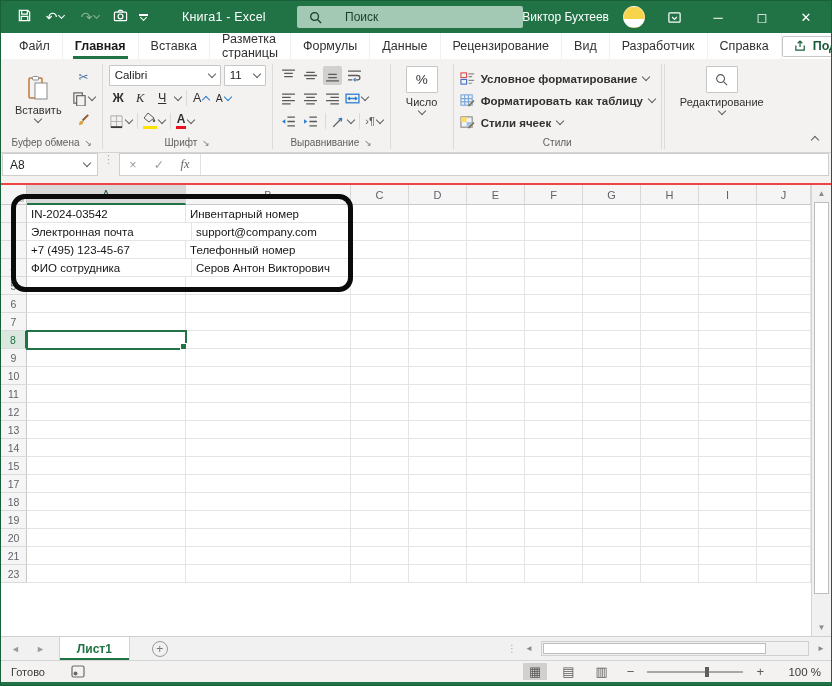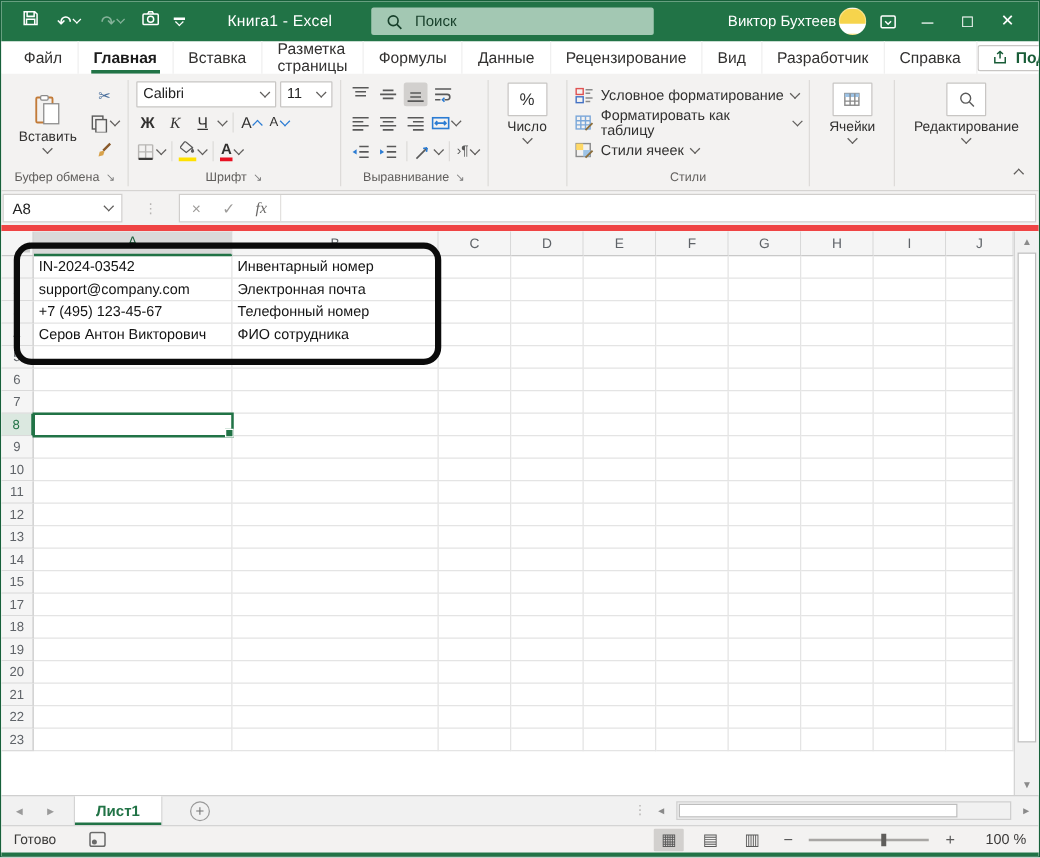--- a/index.html
+++ b/index.html
@@ -10,22 +10,22 @@
   .titlebar { height:32px; flex:0 0 32px; background:#217346; color:#fff; display:flex; align-items:center; position:relative; }
   .qat { display:flex; align-items:center; gap:11px; padding:0 0 0 16px; }
   .tic { width:15px; height:15px; stroke:#fff; fill:none; stroke-width:1.3; }
   .dim { opacity:.45; }
   .chev { display:inline-block; width:6px; height:6px; border-right:1.4px solid #605e5c; border-bottom:1.4px solid #605e5c; transform:rotate(45deg); margin-top:-3px; }
   .chev.w { border-color:#fff; width:5px; height:5px; }
   .chev.up { transform:rotate(-135deg); margin-top:3px; }
   .qat-custom { display:flex; flex-direction:column; align-items:center; }
   .qat-custom .bar { width:9px; height:1.4px; background:#fff; margin-bottom:2px; }
   .wintitle { font-size:12.5px; margin-left:34px; letter-spacing:.2px; }
-  .searchbox { position:absolute; left:296px; top:5px; width:226px; height:22px; background:#a3c8b3; border-radius:2px; display:flex; align-items:center; gap:10px; padding:0 12px; color:#173f2a; font-size:12px; }
-  .tb-right { margin-left:auto; display:flex; align-items:center; gap:2px; padding-right:10px; }
+  .searchbox { position:absolute; left:296px; top:5px; width:226px; height:22px; background:#a3c8b3; border-radius:2px; display:flex; align-items:center; gap:23px; padding:0 12px; color:#173f2a; font-size:12px; }
+  .tb-right { margin-left:auto; display:flex; align-items:center; gap:14px; padding-right:10px; }
   .username { font-size:12px; }
   .avatar { width:22px; height:22px; border-radius:50%; background:linear-gradient(180deg,#f6d44c 0 62%,#ffffff 62% 100%); border:1px solid #ffffff55; }
   .winbtn { width:30px; height:32px; display:flex; align-items:center; justify-content:center; font-size:13px; color:#fff; }
 
   
   .tabrow { height:26px; flex:0 0 26px; background:#fff; display:flex; align-items:stretch; padding-left:6px; font-size:12.5px; color:#323130; }
   .tabs { display:flex; align-items:stretch; }
   .tab { padding:0 12px; display:flex; align-items:center; position:relative; border-right:1px solid #f0f0f0; }
   .tab.active { font-weight:bold; color:#1b1b1b; }
   .tab.active::after { content:''; position:absolute; left:10px; right:10px; bottom:0; height:3px; background:#217346; }
@@ -51,21 +51,21 @@
   .letterbar { line-height:1; border-bottom:3px solid #e81123; padding:0 1px 1px; font-size:12px; font-weight:bold;}
   .letterbar.y { border-bottom-color:#ffe100; }
   .msep { width:1px; height:16px; background:#dddbd9; margin:0 2px; }
   .srow { display:flex; align-items:center; gap:6px; height:21px; font-size:11.5px; color:#323130; }
   .vbtn { display:flex; flex-direction:column; align-items:center; gap:3px; font-size:11px; color:#323130; padding:2px 9px 0; }
   .whitebox { width:32px; height:27px; background:#fff; border:1px solid #c8c6c4; display:flex; align-items:center; justify-content:center; font-size:13.5px; color:#333; border-radius:1px; }
   .collapse-ribbon { position:absolute; right:13px; bottom:5px; }
   .collapse-ribbon .chev { transform:rotate(-135deg); }
 
   
-  .formulabar { height:32px; flex:0 0 32px; background:#f3f2f1; border-bottom:5px solid #ef4444; display:flex; align-items:center; padding:0 1px;gap:12px; }
+  .formulabar { height:32px; flex:0 0 32px; background:#f3f2f1; border-bottom:2px solid #ef4444; display:flex; padding:0 1px; }
   .namebox { width:96px; height:23px; background:#fff; border:1px solid #d0cecc; display:flex; align-items:center; justify-content:space-between; padding:0 7px; font-size:12px; color:#222; }
   .fdots { color:#b7b5b3; font-size:11px; padding:0 5px; letter-spacing:0; }
   .fstrip { flex:1; height:23px; background:#fff; border:1px solid #d0cecc; display:flex; align-items:center; margin-right:1px; }
   .fxbtn { width:26px; text-align:center; color:#9d9b99; font-size:12.5px; }
   .fxit { font-style:italic; font-family:"Liberation Serif","DejaVu Serif",serif; color:#6a6867; }
   .fsep { width:1px; height:100%; background:#e3e1df; margin:0 2px; }
   .finput { flex:1; font-size:12px; padding:0 6px; color:#222; }
 
   
   .gridarea { flex:1; display:flex; overflow:hidden; position:relative; background:#fff; }
@@ -367,21 +367,21 @@
           <span class="whitebox">%</span>
           <span>Число</span>
           <span class="chev"></span>
         </div>
       </div>
     </div>
     <div class="vsep"></div>
 
     <div class="rgroup">
       <div class="rbody">
-        <div class="fcol" style="justify-content:center;">
+        <div class="fcol" style="justify-content:flex-end;font-weight:bold;">
           <div class="srow">
             <svg class="ric" viewBox="0 0 16 16">
                 <rect x="1" y="2" width="6" height="5" stroke="#e05252"></rect>
                 <rect x="1" y="9" width="6" height="5" stroke="#4472c4"></rect>
                 <path d="M9 3h6M9 6h4M9 10h6M9 13h4" stroke="#8a8a8a"></path>
               </svg>
             <span>Условное форматирование</span>
               <span class="chev"></span>
           </div>
           <div class="srow">
@@ -404,35 +404,20 @@
               <span class="chev"></span>
           </div>
         </div>
       </div>
       <div class="rlabel">
           <span>Стили</span>
         </div>
     </div>
     <div class="vsep"></div>
 
-    <div class="rgroup">
-      <div class="rbody" style="justify-content:center;">
-        <div class="vbtn">
-          <span class="whitebox">
-            <svg class="ric" viewBox="0 0 16 16">
-                <rect x="2" y="3" width="12" height="10" stroke="#8a8a8a"></rect>
-                <rect x="2" y="3" width="12" height="3" fill="#9dc3e6" stroke="none"></rect>
-                <path d="M2 9.5h12M6.5 3v10M10.5 3v10" stroke="#8a8a8a"></path>
-              </svg>
-          </span>
-          <span>Ячейки</span>
-          <span class="chev"></span>
-        </div>
-      </div>
-    </div>
     <div class="vsep"></div>
 
     <div class="rgroup">
       <div class="rbody" style="justify-content:center;">
         <div class="vbtn">
           <span class="whitebox">
             <svg class="ric" viewBox="0 0 16 16">
                 <circle cx="7" cy="7" r="4.2" stroke="#5a5a5a"></circle>
                 <path d="M10.2 10.2 L14 14" stroke="#5a5a5a"></path>
               </svg>
@@ -484,22 +469,22 @@
           <div class="g-cell" style="width: 58px; flex: 0 0 58px;"></div>
           <div class="g-cell" style="width: 58px; flex: 0 0 58px;"></div>
           <div class="g-cell" style="width: 58px; flex: 0 0 58px;"></div>
           <div class="g-cell" style="width: 58px; flex: 0 0 58px;"></div>
           <div class="g-cell" style="width: 58px; flex: 0 0 58px;"></div>
           <div class="g-cell" style="width: 58px; flex: 0 0 58px;"></div>
           <div class="g-cell" style="width: 54px; flex: 0 0 54px;"></div>
         </div>
         <div class="g-row">
           <div class="g-rowhead">2</div>
+          <div class="g-cell" style="width: 165px; flex: 0 0 165px;">Электронная почта</div>
           <div class="g-cell" style="width: 159px; flex: 0 0 159px;">support@company.com</div>
-          <div class="g-cell" style="width: 165px; flex: 0 0 165px;">Электронная почта</div>
           <div class="g-cell" style="width: 58px; flex: 0 0 58px;"></div>
           <div class="g-cell" style="width: 58px; flex: 0 0 58px;"></div>
           <div class="g-cell" style="width: 58px; flex: 0 0 58px;"></div>
           <div class="g-cell" style="width: 58px; flex: 0 0 58px;"></div>
           <div class="g-cell" style="width: 58px; flex: 0 0 58px;"></div>
           <div class="g-cell" style="width: 58px; flex: 0 0 58px;"></div>
           <div class="g-cell" style="width: 58px; flex: 0 0 58px;"></div>
           <div class="g-cell" style="width: 54px; flex: 0 0 54px;"></div>
         </div>
         <div class="g-row">
@@ -510,22 +495,22 @@
           <div class="g-cell" style="width: 58px; flex: 0 0 58px;"></div>
           <div class="g-cell" style="width: 58px; flex: 0 0 58px;"></div>
           <div class="g-cell" style="width: 58px; flex: 0 0 58px;"></div>
           <div class="g-cell" style="width: 58px; flex: 0 0 58px;"></div>
           <div class="g-cell" style="width: 58px; flex: 0 0 58px;"></div>
           <div class="g-cell" style="width: 58px; flex: 0 0 58px;"></div>
           <div class="g-cell" style="width: 54px; flex: 0 0 54px;"></div>
         </div>
         <div class="g-row">
           <div class="g-rowhead">4</div>
+          <div class="g-cell" style="width: 165px; flex: 0 0 165px;">ФИО сотрудника</div>
           <div class="g-cell" style="width: 159px; flex: 0 0 159px;">Серов Антон Викторович</div>
-          <div class="g-cell" style="width: 165px; flex: 0 0 165px;">ФИО сотрудника</div>
           <div class="g-cell" style="width: 58px; flex: 0 0 58px;"></div>
           <div class="g-cell" style="width: 58px; flex: 0 0 58px;"></div>
           <div class="g-cell" style="width: 58px; flex: 0 0 58px;"></div>
           <div class="g-cell" style="width: 58px; flex: 0 0 58px;"></div>
           <div class="g-cell" style="width: 58px; flex: 0 0 58px;"></div>
           <div class="g-cell" style="width: 58px; flex: 0 0 58px;"></div>
           <div class="g-cell" style="width: 58px; flex: 0 0 58px;"></div>
           <div class="g-cell" style="width: 54px; flex: 0 0 54px;"></div>
         </div>
         <div class="g-row">
@@ -718,33 +703,20 @@
           <div class="g-cell" style="width: 58px; flex: 0 0 58px;"></div>
           <div class="g-cell" style="width: 58px; flex: 0 0 58px;"></div>
           <div class="g-cell" style="width: 58px; flex: 0 0 58px;"></div>
           <div class="g-cell" style="width: 58px; flex: 0 0 58px;"></div>
           <div class="g-cell" style="width: 58px; flex: 0 0 58px;"></div>
           <div class="g-cell" style="width: 58px; flex: 0 0 58px;"></div>
           <div class="g-cell" style="width: 54px; flex: 0 0 54px;"></div>
         </div>
         <div class="g-row">
           <div class="g-rowhead">21</div>
-          <div class="g-cell" style="width: 159px; flex: 0 0 159px;"></div>
-          <div class="g-cell" style="width: 165px; flex: 0 0 165px;"></div>
-          <div class="g-cell" style="width: 58px; flex: 0 0 58px;"></div>
-          <div class="g-cell" style="width: 58px; flex: 0 0 58px;"></div>
-          <div class="g-cell" style="width: 58px; flex: 0 0 58px;"></div>
-          <div class="g-cell" style="width: 58px; flex: 0 0 58px;"></div>
-          <div class="g-cell" style="width: 58px; flex: 0 0 58px;"></div>
-          <div class="g-cell" style="width: 58px; flex: 0 0 58px;"></div>
-          <div class="g-cell" style="width: 58px; flex: 0 0 58px;"></div>
-          <div class="g-cell" style="width: 54px; flex: 0 0 54px;"></div>
-        </div>
-        <div class="g-row">
-          <div class="g-rowhead">22</div>
           <div class="g-cell" style="width: 159px; flex: 0 0 159px;"></div>
           <div class="g-cell" style="width: 165px; flex: 0 0 165px;"></div>
           <div class="g-cell" style="width: 58px; flex: 0 0 58px;"></div>
           <div class="g-cell" style="width: 58px; flex: 0 0 58px;"></div>
           <div class="g-cell" style="width: 58px; flex: 0 0 58px;"></div>
           <div class="g-cell" style="width: 58px; flex: 0 0 58px;"></div>
           <div class="g-cell" style="width: 58px; flex: 0 0 58px;"></div>
           <div class="g-cell" style="width: 58px; flex: 0 0 58px;"></div>
           <div class="g-cell" style="width: 58px; flex: 0 0 58px;"></div>
           <div class="g-cell" style="width: 54px; flex: 0 0 54px;"></div>

